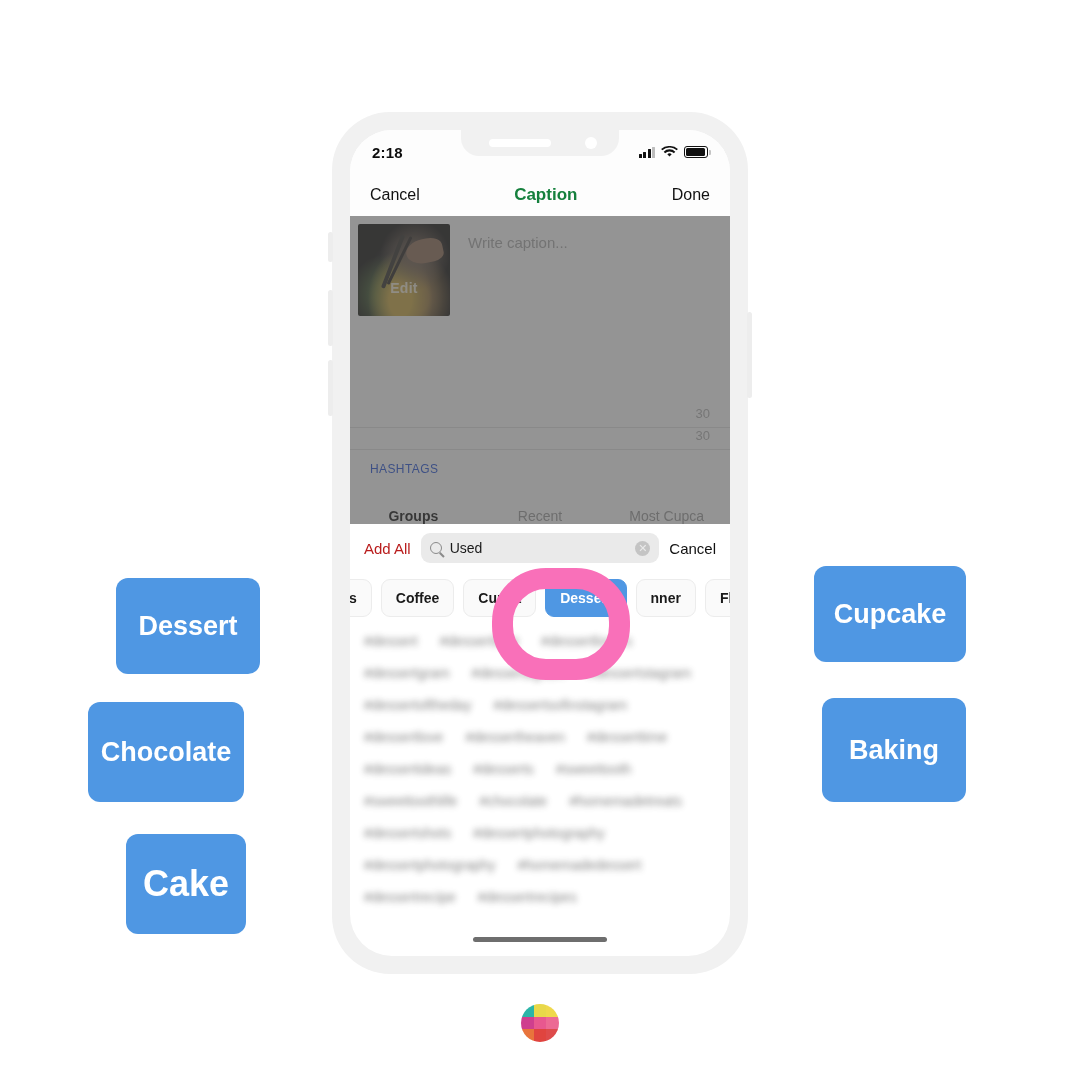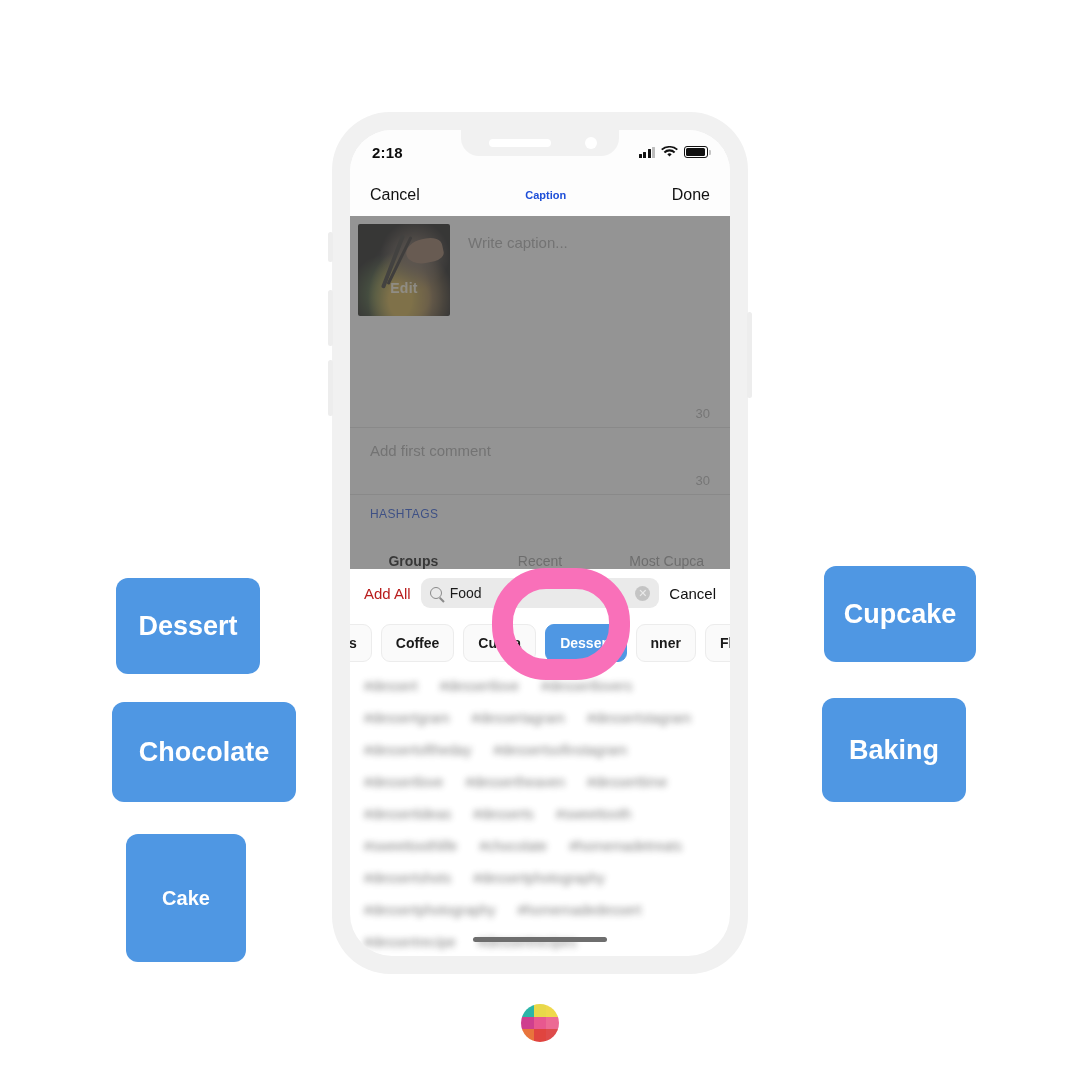--- a/index.html
+++ b/index.html
@@ -67,21 +67,21 @@
   #battery::after { content:""; position:absolute; right:-4px; top:3.2px; width:2px; height:5px; background:#c4c4c4; border-radius:0 1px 1px 0; }
   #battery i { position:absolute; left:1.3px; top:1.3px; bottom:1.3px; width:18.5px; background:#111; border-radius:1.5px; display:block; }
 
   
   #nav-bar {
     position: relative; height: 42px; background: #fdfdfd;
     display: flex; align-items: center; justify-content: space-between;
     padding: 0 20px; z-index: 30;
   }
   .nav-action { font-size: 16px; color: #111; }
-  #nav-title { font-size: 11px; font-weight: bold; color: #1d4ed8; }
+  #nav-title { font-size: 17px; font-weight: bold; color: #15803d; }
 
   
   #dim-layer { position: relative; background: #ffffff; }
   #dim-overlay {
     position: absolute; inset: 0; background: rgba(82,82,82,0.62); z-index: 12; pointer-events: none;
   }
 
   #caption-row { display: flex; padding: 8px 0 0 8px; height: 190px; }
   #thumb {
     position: relative; width: 92px; height: 92px; flex: 0 0 92px;
@@ -181,22 +181,22 @@
   }
 
   
   .callout {
     position: absolute; background: #4f97e3; border-radius: 12px;
     color: #ffffff; font-weight: bold; display: flex;
     align-items: center; justify-content: center; text-align: center;
     z-index: 55;
   }
   #callout-dessert   { left: 116px; top: 578px; width: 144px; height: 96px; font-size: 27px; }
-  #callout-chocolate { left: 112px; top: 702px; width: 184px; height: 100px; font-size: 27px; }
-  #callout-cake      { left: 126px; top: 834px; width: 120px; height: 128px; font-size: 20px; }
+  #callout-chocolate { left: 88px; top: 702px; width: 156px; height: 100px; font-size: 27px; }
+  #callout-cake      { left: 126px; top: 834px; width: 120px; height: 100px; font-size: 36px; }
   #callout-cupcake   { left: 814px; top: 566px; width: 152px; height: 96px; font-size: 27px; }
   #callout-baking    { left: 822px; top: 698px; width: 144px; height: 104px; font-size: 27px; }
 
   
   #footer {
     position: absolute; left: 0; right: 0; top: 1004px;
     display: flex; align-items: center; justify-content: center; gap: 14px;
   }
   #brand-logo {
     width: 38px; height: 38px; border-radius: 50%; overflow: hidden;
@@ -257,37 +257,36 @@
             <div id="thumb-chopsticks"></div>
             <div id="thumb-chopsticks2"></div>
             <div id="thumb-hand"></div>
             <div id="thumb-edit">Edit</div>
           </div>
           <div id="caption-placeholder">Write caption...</div>
         </div>
 
         <div class="count-row">30</div>
         <div class="hr"></div>
-        <div id="comment-row">Add first comment</div>
         <div class="count-row">30</div>
         <div class="hr"></div>
         <div id="hashtags-label">HASHTAGS</div>
 
         <div id="tabs-row">
           <div class="tab active">Groups</div>
           <div class="tab">Recent</div>
           <div class="tab">Most Cupca</div>
         </div>
       </div>
 
       <div id="search-bar">
         <div id="add-all">Add All</div>
         <div id="search-field">
           <span id="search-icon"></span>
-          <span id="search-value" title="Search">Food</span>
+          <span id="search-value" title="Search">Used</span>
           <span id="search-clear">✕</span>
         </div>
         <div id="search-cancel">Cancel</div>
       </div>
 
       <div id="chips-row">
         <div class="chip clipped">s</div>
         <div class="chip">Coffee</div>
         <div class="chip clipped">Cupca</div>
         <div class="chip selected" style="background: rgb(79, 151, 227); border-color: rgb(79, 151, 227);">Dessert</div>
@@ -341,21 +340,21 @@
 
       <div id="home-indicator"></div>
     </div>
   </div>
 
   <div id="highlight-ring" style="border-color: rgb(249, 112, 185);"></div>
 
   <div class="callout" id="callout-dessert" style="background: rgb(79, 151, 227);">Dessert</div>
   <div class="callout" id="callout-chocolate" style="background: rgb(79, 151, 227);">Chocolate</div>
   <div class="callout" id="callout-cake" style="background: rgb(79, 151, 227);">Cake</div>
-  <div class="callout" id="callout-cupcake" style="background: rgb(79, 151, 227); margin-left: 10px;">Cupcake</div>
+  <div class="callout" id="callout-cupcake" style="background: rgb(79, 151, 227);">Cupcake</div>
   <div class="callout" id="callout-baking" style="background: rgb(79, 151, 227);">Baking</div>
 
   <div id="footer">
     <div id="brand-logo">
       <span style="background: rgb(43, 181, 168);"></span>
       <span style="background: rgb(232, 216, 74);"></span>
       <span style="background: rgb(239, 216, 76);"></span>
       <span style="background: rgb(207, 63, 142);"></span>
       <span style="background: rgb(232, 88, 143);"></span>
       <span style="background: rgb(236, 106, 148);"></span>

